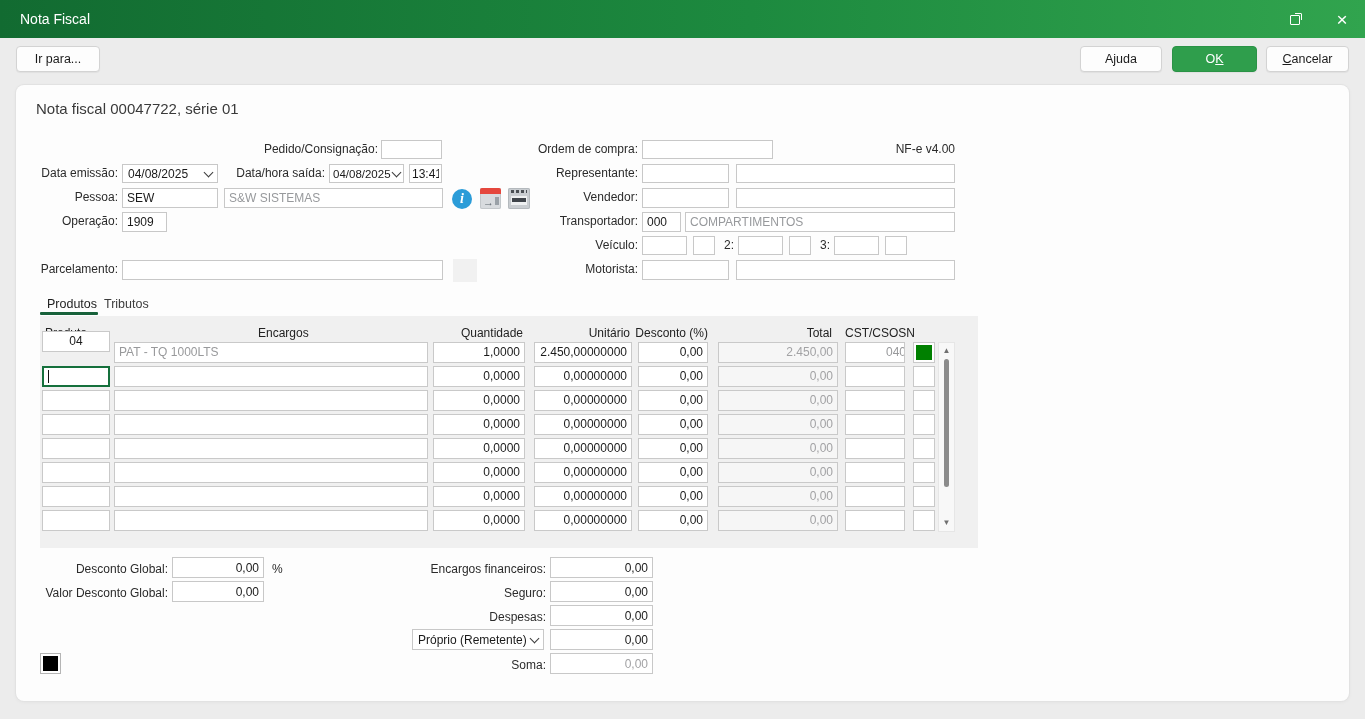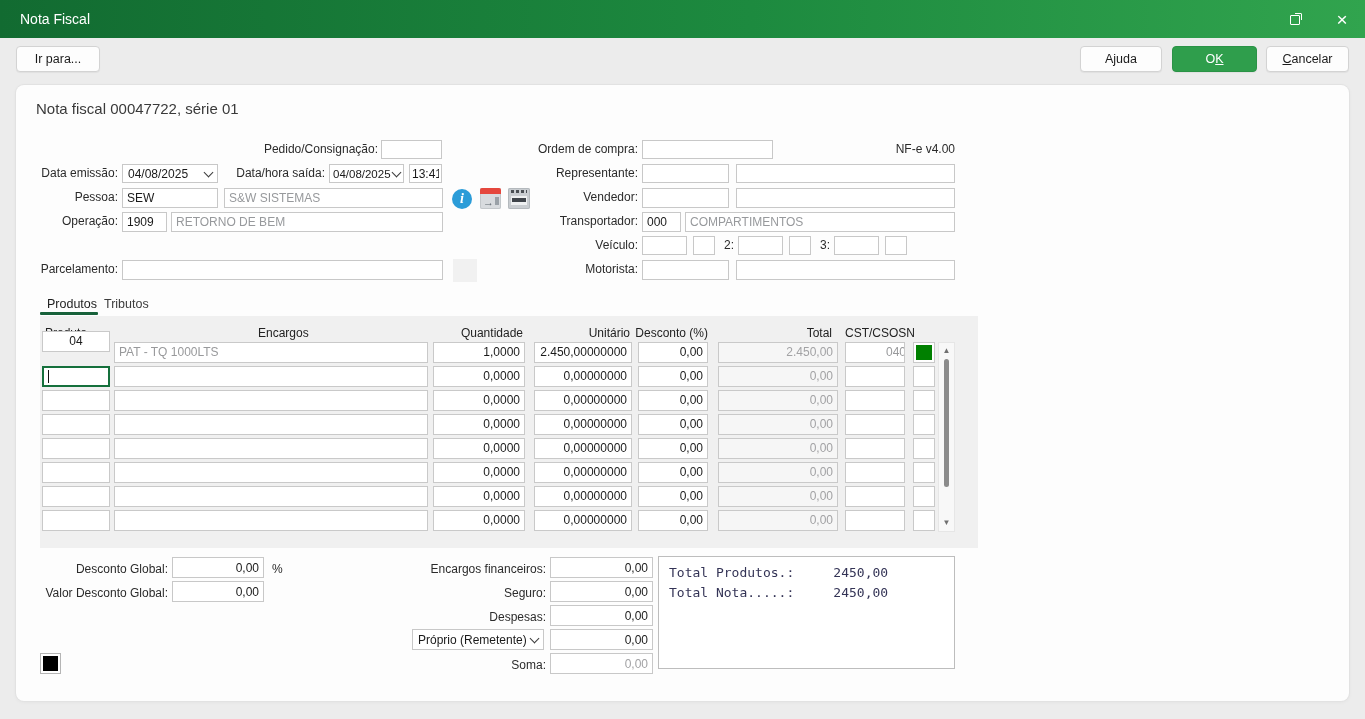--- a/index.html
+++ b/index.html
@@ -148,21 +148,20 @@
       <div class="cal-slot"></div>
     </div>
     <div class="printer-icon" style="left:492px;top:103px;">
       <div class="printer-dots"></div>
       <div class="printer-window"></div>
       <div class="printer-band"></div>
     </div>
 
     <div class="lbl" style="left:8px;top:129px;width:94px;">Operação:</div>
     <input class="inp" style="left: 106px; top: 127px; width: 45px; height: 20px;" value="1909">
-    <input class="inp gray" style="left: 155px; top: 127px; width: 272px; height: 20px;" value="RETORNO DE BEM">
 
     <div class="lbl" style="left:8px;top:177px;width:94px;">Parcelamento:</div>
     <input class="inp" style="left: 106px; top: 175px; width: 321px; height: 20px;" value="">
     <div class="ghost-box" style="left:437px;top:174px;width:24px;height:23px;"></div>
 
     <div class="lbl" style="left:420px;top:57px;width:202px;">Ordem de compra:</div>
     <input class="inp" style="left: 626px; top: 55px; width: 131px; height: 19px;" value="">
     <div class="lbl" style="left:819px;top:57px;width:120px;">NF-e v4.00</div>
 
     <div class="lbl" style="left:420px;top:81px;width:202px;">Representante:</div>
@@ -298,22 +297,18 @@
 
     <div class="combo" style="left:396px;top:544px;width:132px;height:21px;justify-content:center;">
       <span>Próprio (Remetente)</span>
       <span class="chev"></span>
     </div>
     <input class="inp num" style="left: 534px; top: 544px; width: 103px; height: 21px;" value="0,00">
 
     <div class="lbl" style="left:330px;top:573px;width:200px;">Soma:</div>
     <input class="inp num dim" style="left: 534px; top: 568px; width: 103px; height: 21px;" value="0,00">
 
-    <div class="totals-box">
-      <pre><span>Total Produtos.:     2450,00</span>
-<span>Total Nota.....:     2450,00</span></pre>
-    </div>
 
     <div class="black-sq">
       <div class="black-fill"></div>
     </div>
   </div>
 </div>
 
 </body></html>

